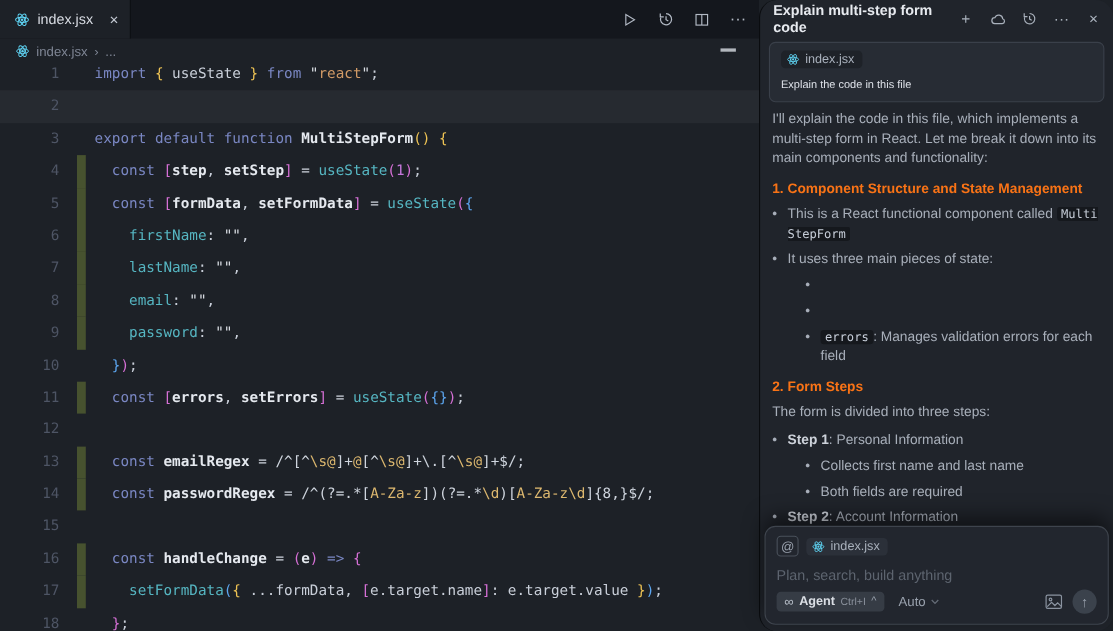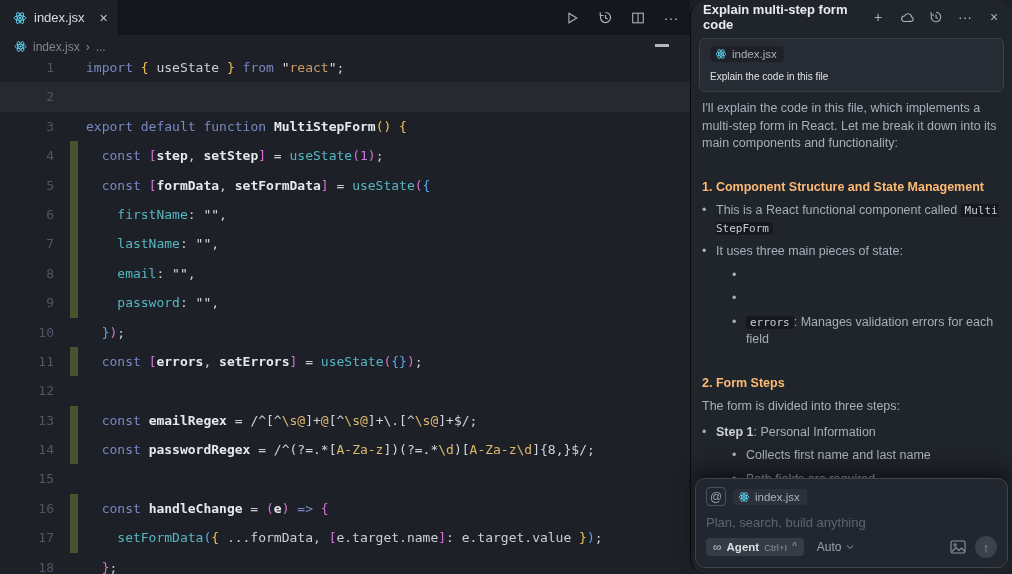--- a/index.html
+++ b/index.html
@@ -38,21 +38,21 @@
   .panel-icons .icon-btn{display:flex;align-items:center;justify-content:center;width:16px;height:16px;font-size:14px;}
 
   .user-card{position:absolute;left:8px;right:8px;top:38px;background:#272c34;border:1px solid #3a404a;
              border-radius:6px;padding:7px 10px 9px;}
   .chip{display:inline-flex;align-items:center;gap:5px;background:#1e2228;border-radius:4px;
         padding:2px 7px 2px 5px;color:#a9b1bc;font-size:11.5px;}
   .user-text{color:#dde1e8;font-size:10px;margin-top:7px;}
 
   .response{position:absolute;left:11px;right:9px;top:100px;color:#a8afba;font-size:12.5px;line-height:17.5px;}
   .blk-p{margin:0 0 8px;}
-  .blk-h{margin:26px 0 6px;font-weight:bold;color:#fdba74;}
+  .blk-h{margin:10px 0 6px;font-weight:bold;color:#f97316;}
   .blk-li{display:flex;margin:0 0 6px;}
   .blk-li .bullet{width:14px;flex:none;}
   .blk-li.lv2{padding-left:30px;}
   .run-bold{font-weight:bold;color:#cdd2da;}
   .run-code{font-family:"DejaVu Sans Mono",monospace;font-size:11px;background:#15181d;
             color:#c6cdd8;border-radius:3px;padding:0 4px;word-break:break-all;}
 
   .input-box{position:absolute;left:4px;right:4px;top:478px;height:90px;background:#22262e;
              border:1px solid #3e444d;border-radius:10px;box-shadow:0 -8px 18px rgba(0,0,0,.5);
              padding:8px 10px;box-sizing:border-box;}

